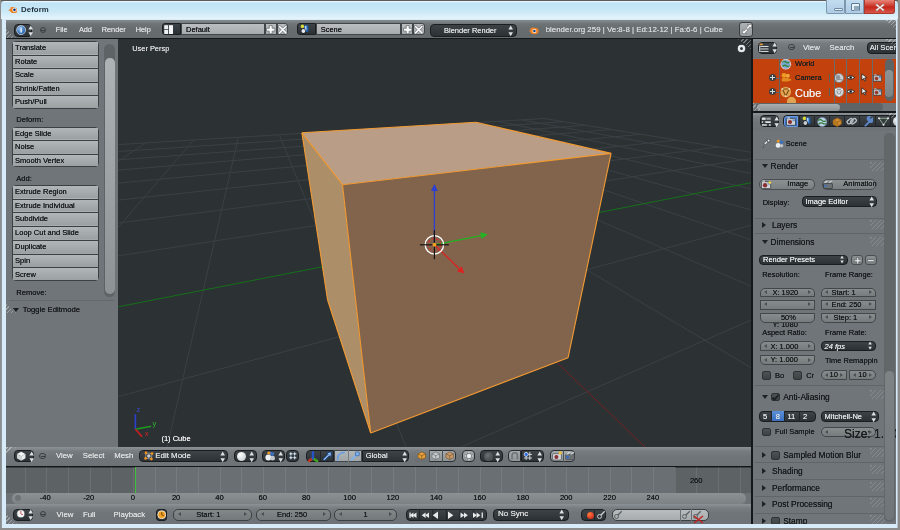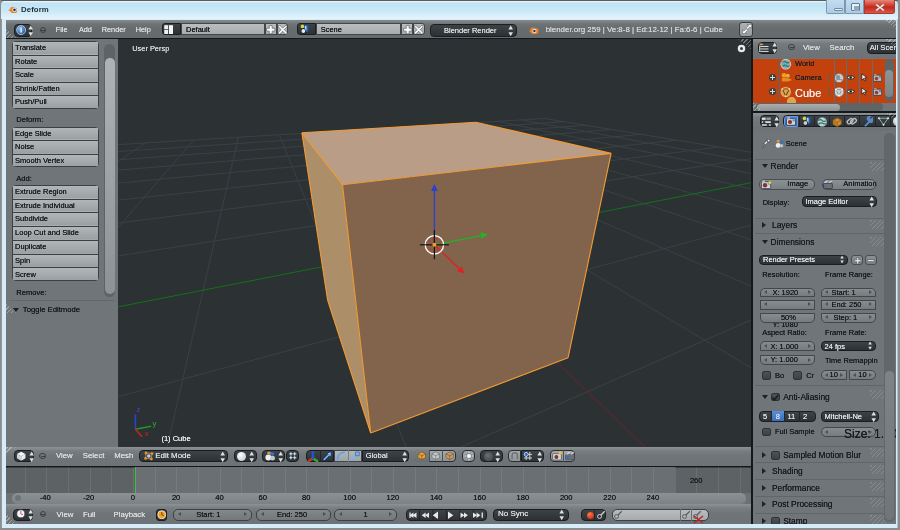--- a/index.html
+++ b/index.html
@@ -778,21 +778,21 @@
       <div class="pt" style="left:819.0px;top:309.03px;font-size:7.50px;">Frame Rate:</div>
       <div class="a" style="left:753.5px;top:321.3px;width:55.3px;height:10.1px;background:linear-gradient(to bottom,#878c8f,#767b7e);border:1px solid #43474a;border-radius:5px 5px 0 0"></div>
       <div class="pt" style="left:764.4px;top:322.58px;font-size:7.50px;">X: 1.000</div>
       <div class="tri" style="left:757.5px;top:324.0px;border-right:3.0px solid #4d5255;border-top:2.4px solid transparent;border-bottom:2.4px solid transparent"></div>
       <div class="tri" style="left:801.8px;top:324.0px;border-left:3.0px solid #4d5255;border-top:2.4px solid transparent;border-bottom:2.4px solid transparent"></div>
       <div class="a" style="left:753.5px;top:334.8px;width:55.3px;height:10.2px;background:linear-gradient(to bottom,#878c8f,#767b7e);border:1px solid #43474a;border-radius:0 0 5px 5px"></div>
       <div class="pt" style="left:764.4px;top:336.13px;font-size:7.50px;">Y: 1.000</div>
       <div class="tri" style="left:757.5px;top:337.5px;border-right:3.0px solid #4d5255;border-top:2.4px solid transparent;border-bottom:2.4px solid transparent"></div>
       <div class="tri" style="left:801.8px;top:337.5px;border-left:3.0px solid #4d5255;border-top:2.4px solid transparent;border-bottom:2.4px solid transparent"></div>
       <div class="a w" style="left:814.6px;top:321.3px;width:55.3px;height:10.1px"></div>
-      <div class="ptl" style="left:818.5px;top:322.53px;font-size:7.50px;">24 fps</div>
+      <div class="ptl" style="left:818.5px;top:322.53px;font-size:7.50px;font-style:italic;">24 fps</div>
       <svg class="a" style="left:861.5px;top:321.0px" width="4.2" height="9.3" viewBox="0 0 5 11">
         <path d="M2.5 0.5 L4.6 4.2 L0.4 4.2 Z" fill="#dde1e3"></path>
         <path d="M2.5 10.5 L4.6 6.8 L0.4 6.8 Z" fill="#dde1e3"></path>
       </svg>
       <div class="pt" style="left:819.0px;top:337.13px;font-size:7.50px;">Time Remappin</div>
       <div class="a" style="left:756.2px;top:351.2px;width:8.6px;height:8.6px;border-radius:2px;background:linear-gradient(to bottom,#4d5255,#3c4144);border:1px solid #2e3235"></div>
       <div class="pt" style="left:769.0px;top:351.73px;font-size:7.50px;">Bo</div>
       <div class="a" style="left:787.4px;top:351.2px;width:8.6px;height:8.6px;border-radius:2px;background:linear-gradient(to bottom,#4d5255,#3c4144);border:1px solid #2e3235"></div>
       <div class="pt" style="left:800.2px;top:351.73px;font-size:7.50px;">Cr</div>
       <div class="a" style="left:814.6px;top:350.1px;width:26.4px;height:10.2px;background:linear-gradient(to bottom,#878c8f,#767b7e);border:1px solid #43474a;border-radius:5px 0 0 5px"></div>

